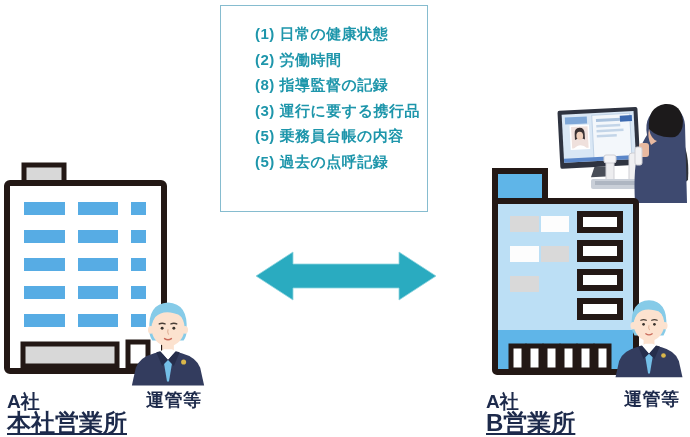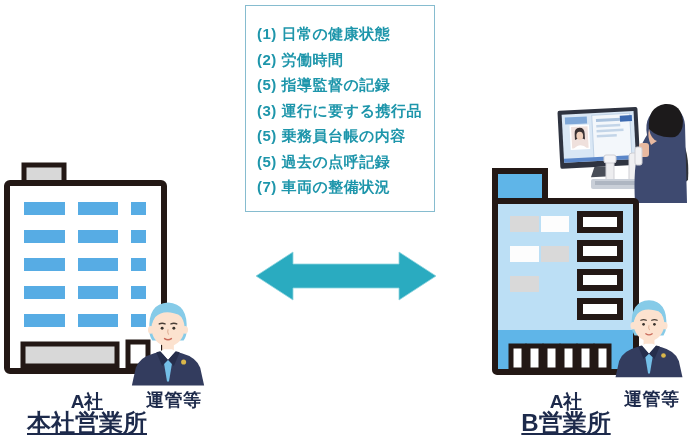--- a/index.html
+++ b/index.html
@@ -3,49 +3,48 @@
 <meta charset="utf-8">
 <style>
   html,body{margin:0;padding:0;background:#fff;}
   .stage{
     position:relative;width:690px;height:437px;background:#fff;overflow:hidden;
     font-family:"Liberation Sans","DejaVu Sans",sans-serif;
   }
   .abs{position:absolute;}
   
   .info-box{
-    left:245px;top:5px;width:190px;height:207px;
+    left:220px;top:5px;width:208px;height:207px;
     border:1.5px solid var(--box-border,#86BCCF);
     box-sizing:border-box;background:#fff;
-    padding:15px 0 0 11px;
+    padding:15px 0 0 34px;
   }
   .info-item{
     font-size:15px;line-height:25.5px;font-weight:600;
     color:var(--list-text,#1E96AB);
     letter-spacing:0.5px;white-space:nowrap;
   }
   
-  .site-label{width:160px;text-align:center;color:var(--label-navy,#1D2A4B);font-weight:600;}
+  .site-label{width:160px;color:var(--label-navy,#1D2A4B);font-weight:600;}
   .site-label .l1{font-size:19px;line-height:21px;}
   .site-label .l2{font-size:24px;line-height:22px;text-decoration:underline;}
   .person-label{font-size:18px;font-weight:600;color:var(--label-navy,#1D2A4B);letter-spacing:0.5px;}
 </style>
 </head>
 <body>
 
 <div class="stage">
 
   <div class="abs info-box">
     <div class="info-item">(1) 日常の健康状態</div>
     <div class="info-item">(2) 労働時間</div>
-    <div class="info-item">(5) 指導監督の記録</div>
+    <div class="info-item">(8) 指導監督の記録</div>
     <div class="info-item">(3) 運行に要する携行品</div>
     <div class="info-item">(5) 乗務員台帳の内容</div>
     <div class="info-item">(5) 過去の点呼記録</div>
-    <div class="info-item">(7) 車両の整備状況</div>
   </div>
 
   <svg class="abs" style="left:551px;top:95px;" width="139" height="108" viewBox="0 0 139 108">
     <rect x="0" y="0" width="139" height="108" fill="#ffffff"></rect>
 
     <path d="M128,40 Q139,55 137,85 L118,100 L112,55 Z" fill="#2E3138"></path>
 
     <g transform="rotate(-3 45 45)">
       <rect x="8" y="14" width="80" height="58" rx="2" fill="#2E3340"></rect>
       <rect x="12" y="18" width="72" height="48" fill="#D9E7F5"></rect>

